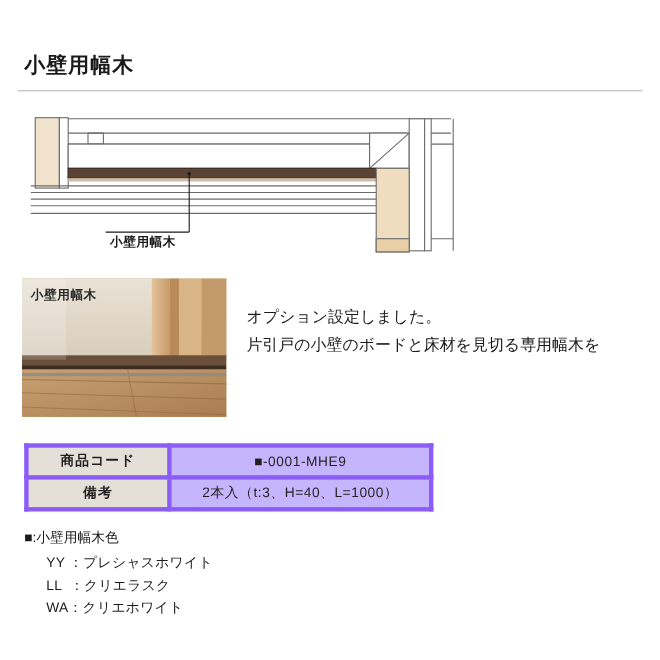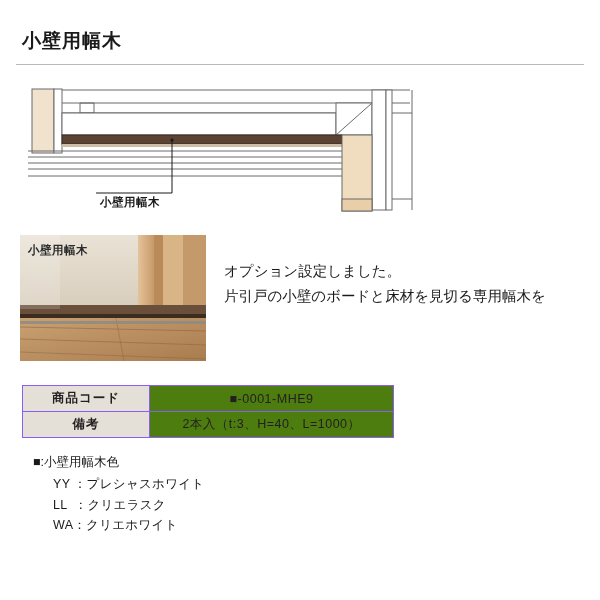--- a/index.html
+++ b/index.html
@@ -12,21 +12,21 @@
     background: #ffffff;
     font-family: "Liberation Sans", sans-serif;
     color: #231f20;
     overflow: hidden;
   }
   .page {
     position: relative;
     width: 600px;
     height: 600px;
     box-sizing: border-box;
-    padding: 0 14px;
+    padding: 18px 14px;
   }
 
   
   .title {
     font-size: 19px;
     font-weight: bold;
     letter-spacing: 1px;
     padding: 28px 0 10px 8px;
     color: #1a1a1a;
   }
@@ -91,41 +91,41 @@
   }
 
   
   .spec-table {
     margin: 14px 0 0 8px;
     border-collapse: collapse;
     width: 372px;
     table-layout: fixed;
   }
   .spec-table td {
-    border: 1px solid #8b5cf6;
+    border: 4px solid #8b5cf6;
     height: 25px;
     font-size: 12.5px;
     text-align: center;
     vertical-align: middle;
     padding: 0 4px;
   }
   .spec-table td.head {
     width: 118px;
     background: #e4e0d8;
     font-weight: bold;
     letter-spacing: 1px;
   }
   .spec-table td.val {
-    background: #4d7c0f;
+    background: #c4b5fd;
     letter-spacing: 0.5px;
   }
 
   
   .legend {
-    margin: 14px 0 0 19px;
+    margin: 14px 0 0 8px;
     font-size: 12.5px;
     line-height: 1.62;
     color: #1a1a1a;
   }
   .legend .lg-head {
     font-weight: normal;
   }
   .legend ul {
     list-style: none;
     margin: 2px 0 0 0;

